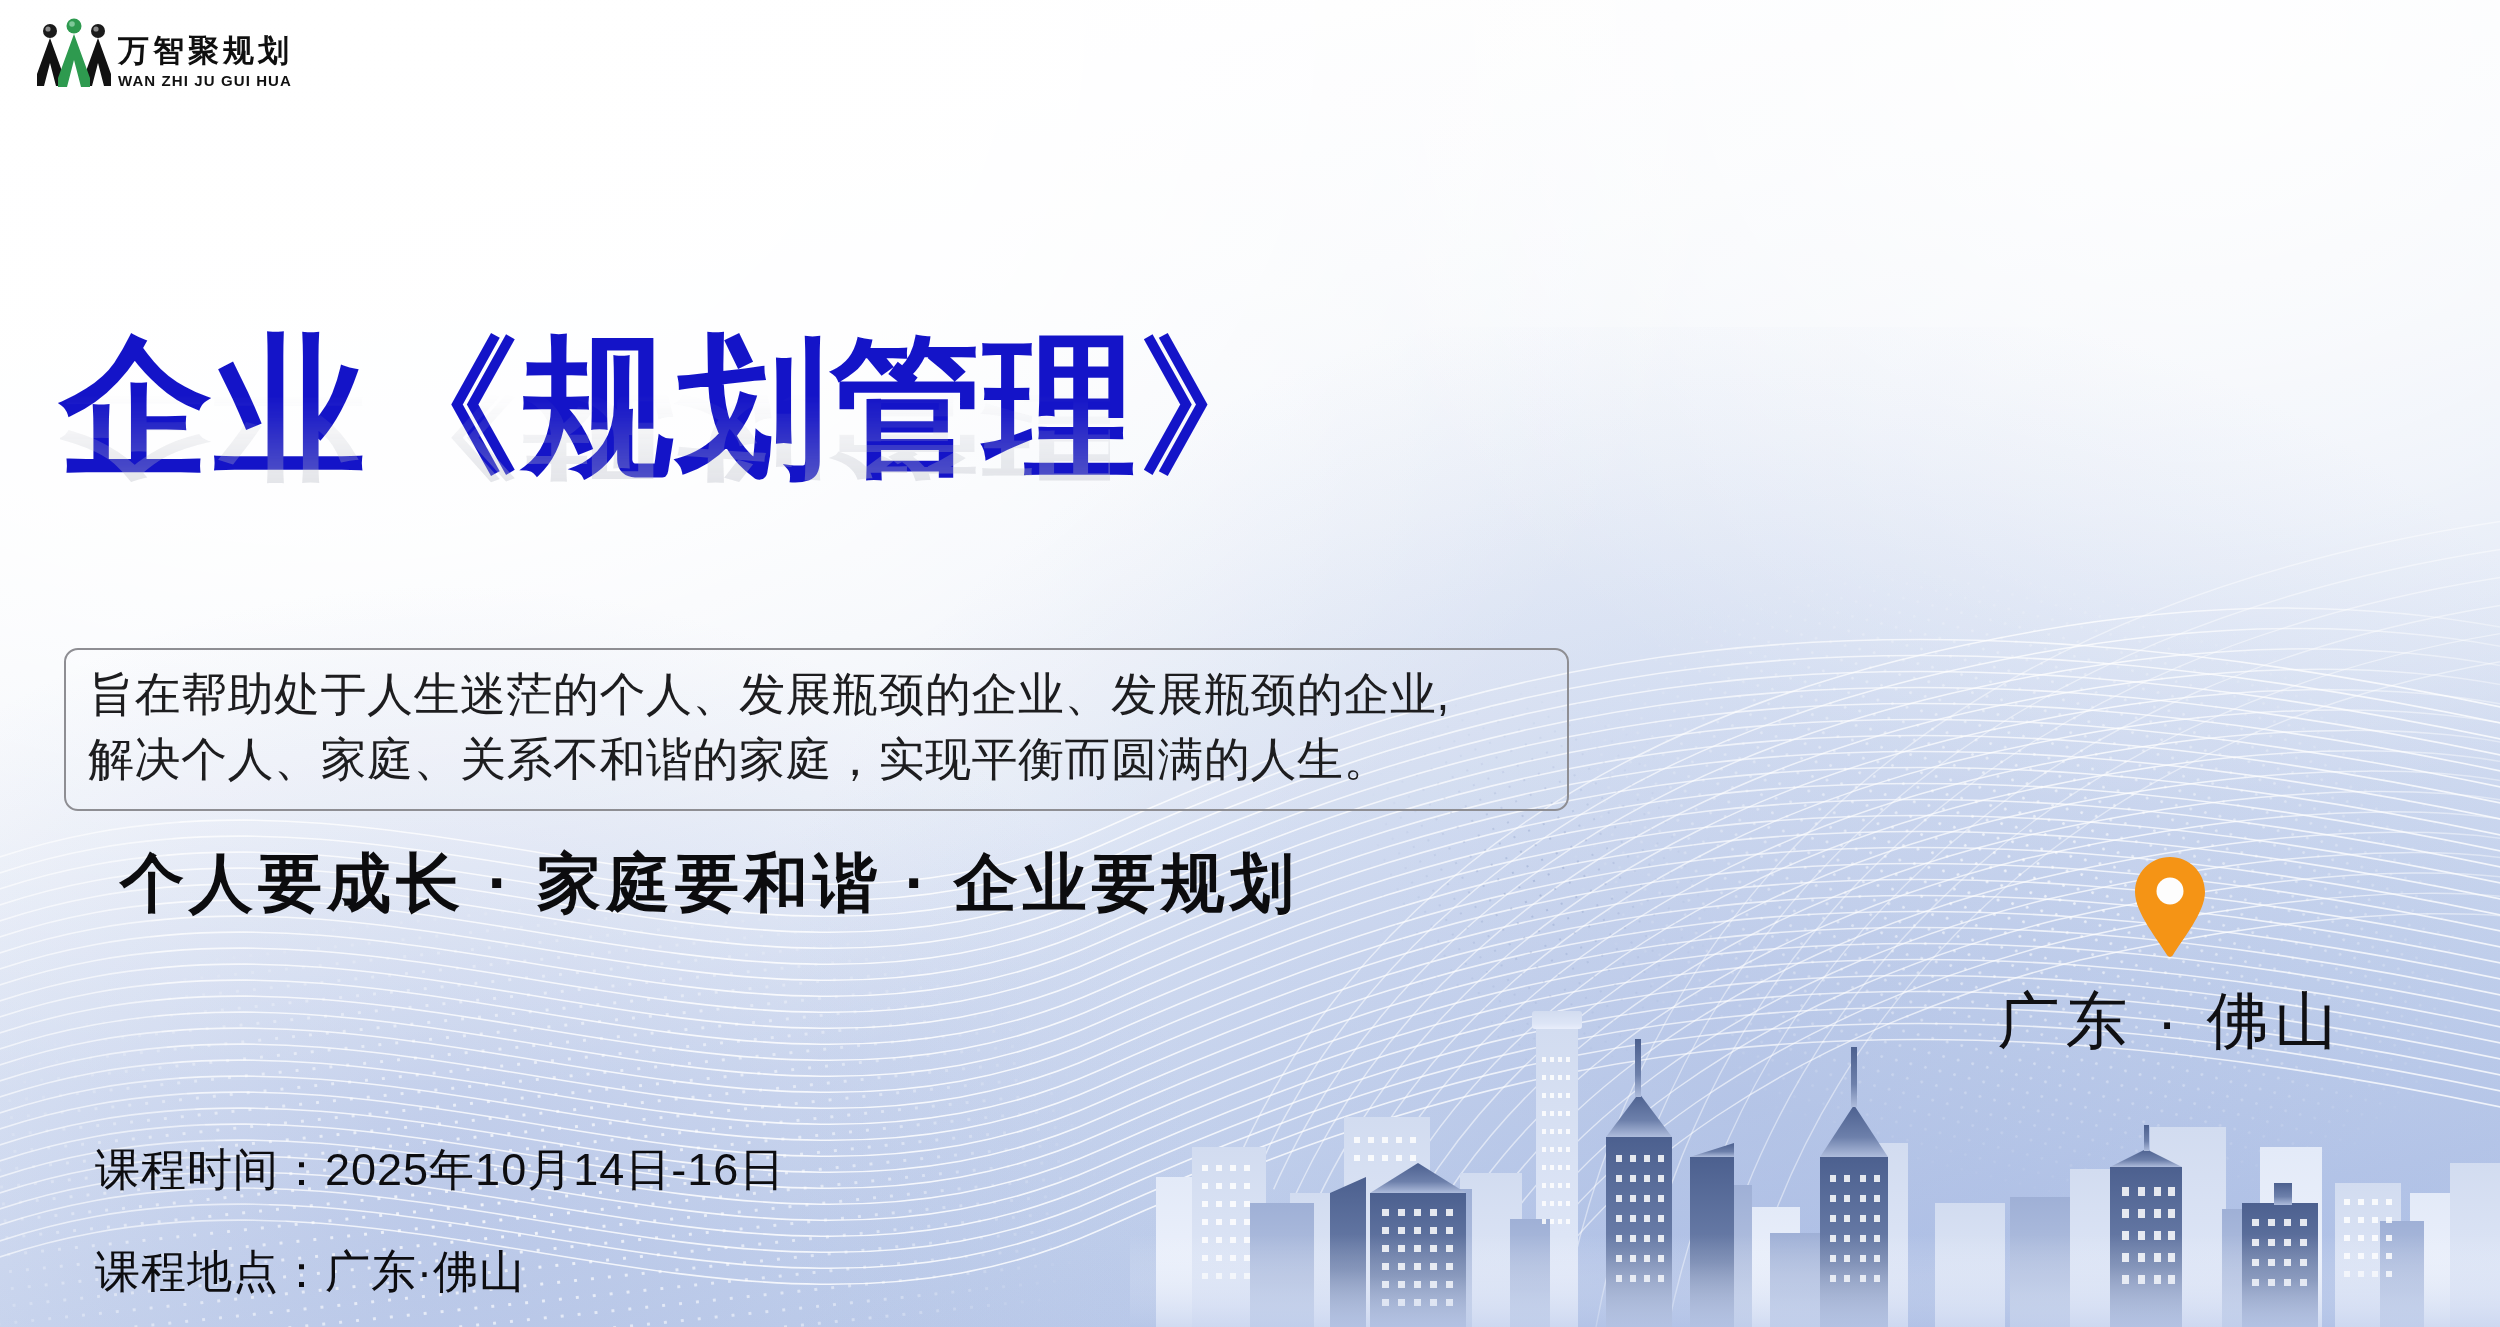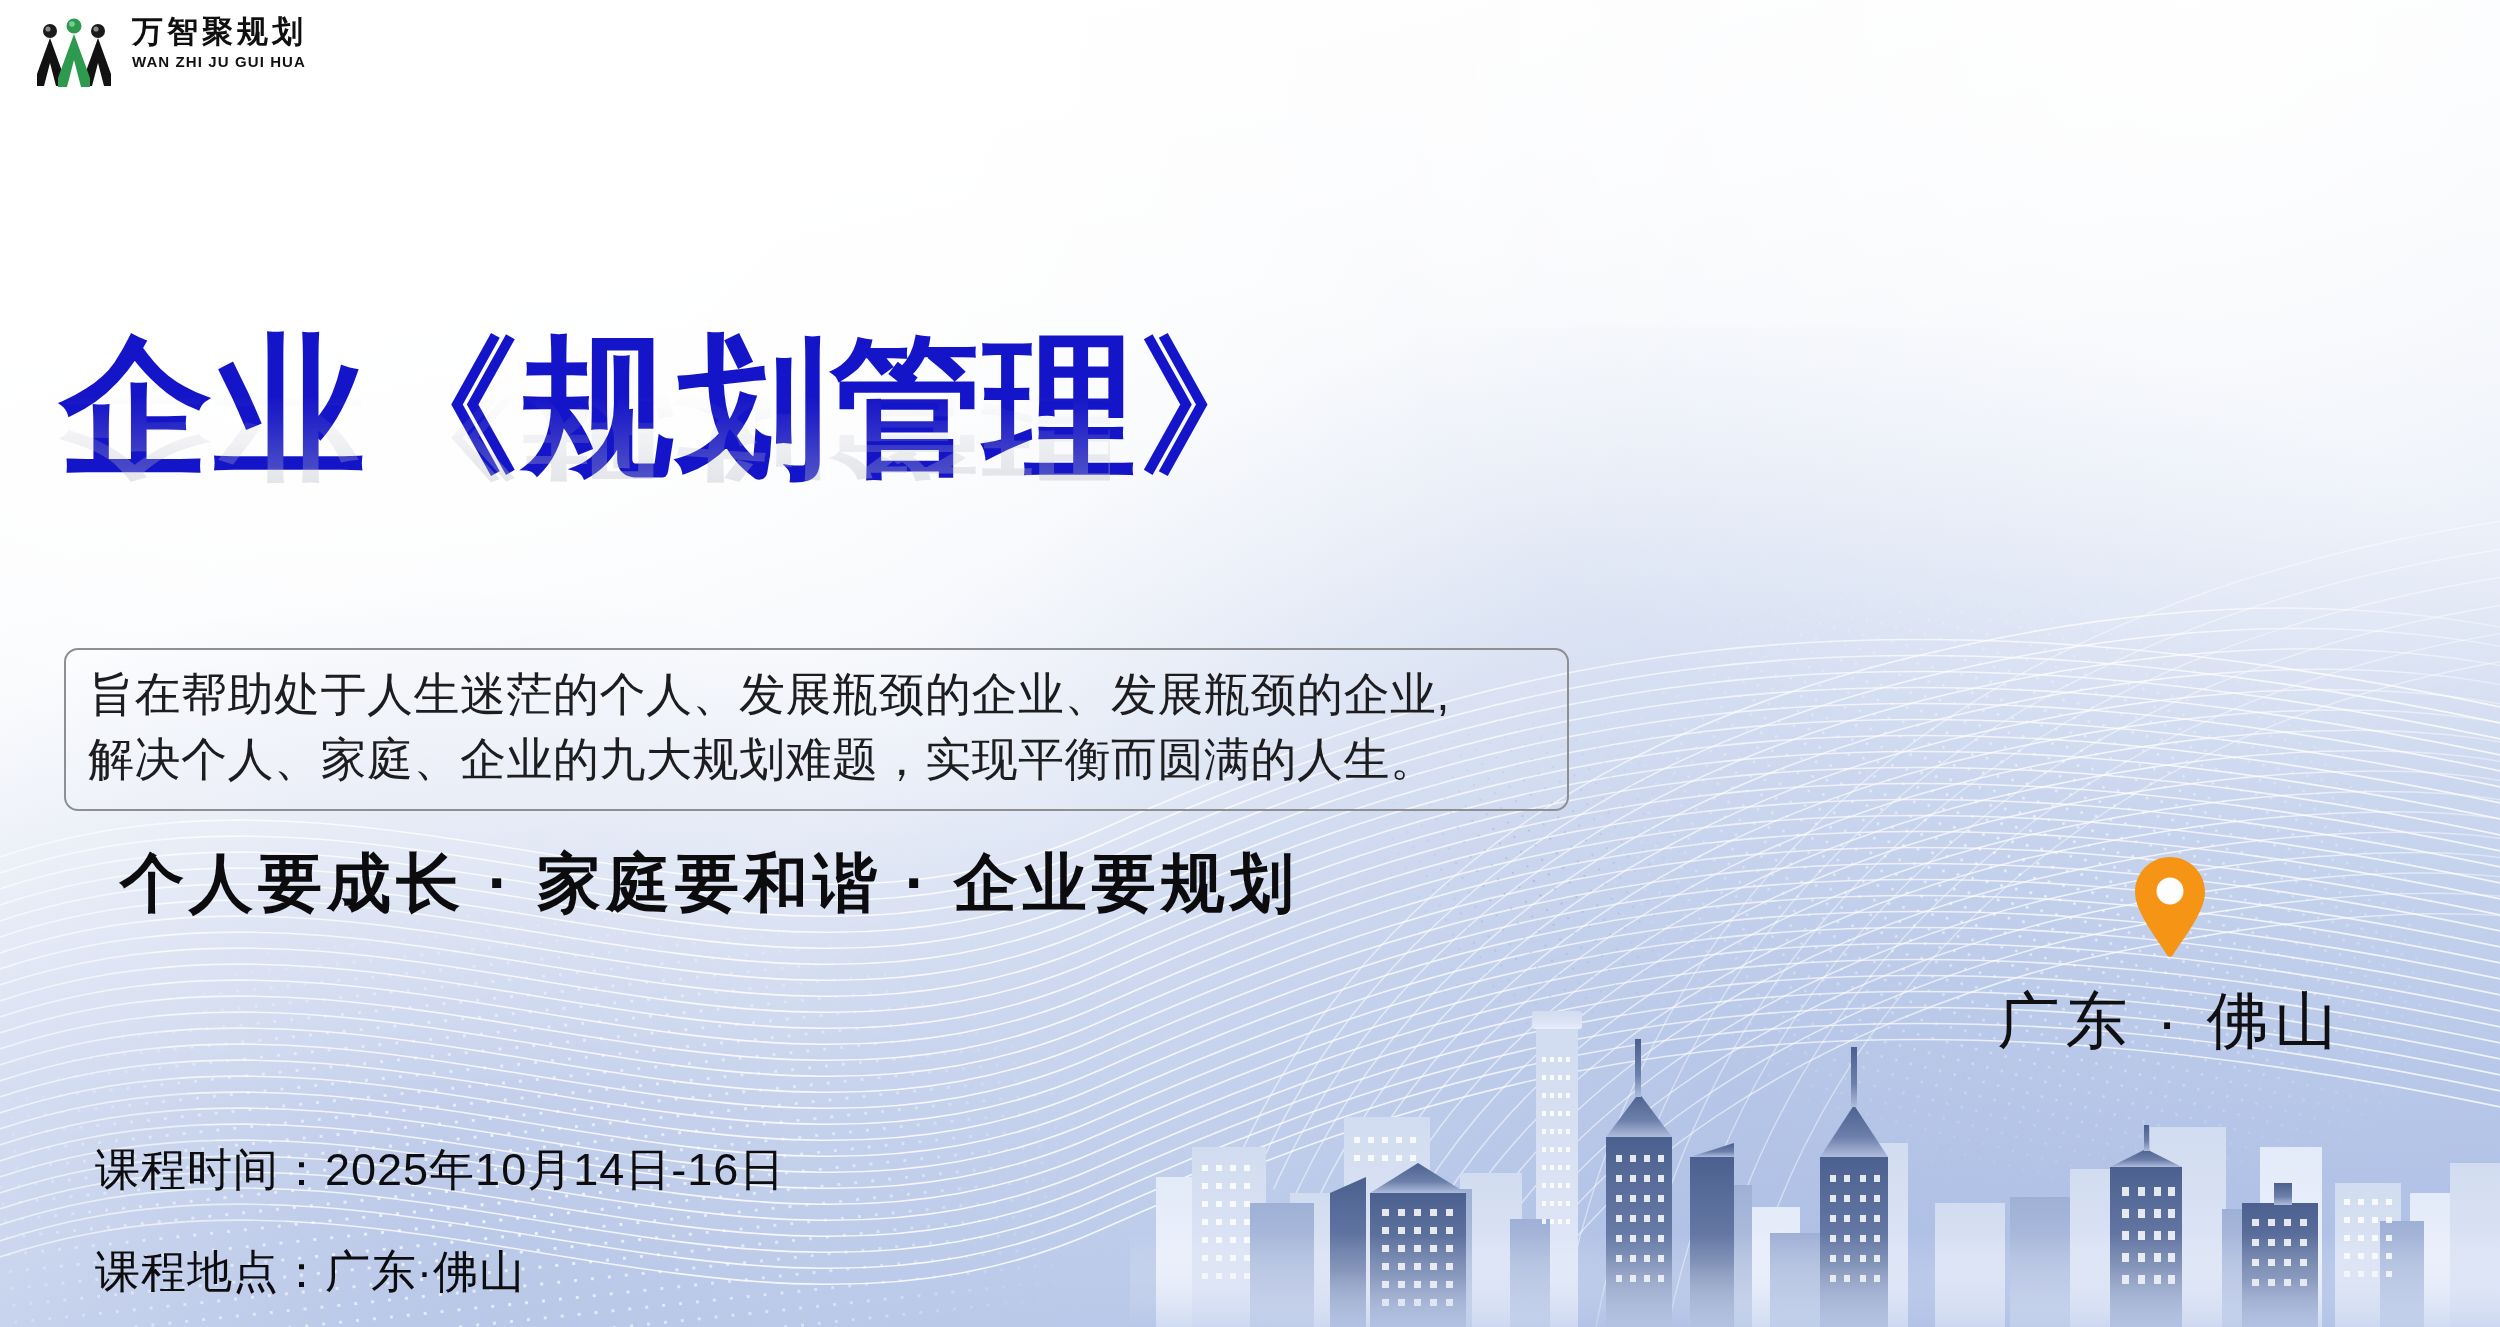--- a/index.html
+++ b/index.html
@@ -72,21 +72,21 @@
     -webkit-mask-image:radial-gradient(ellipse 210px 250px at 48% 45%, rgba(0,0,0,0.8) 0%, rgba(0,0,0,0.25) 55%, rgba(0,0,0,0) 85%);
             mask-image:radial-gradient(ellipse 210px 250px at 48% 45%, rgba(0,0,0,0.8) 0%, rgba(0,0,0,0.25) 55%, rgba(0,0,0,0) 85%);
     transform:rotate(-24deg);
   }
 
   
   .skyline{position:absolute;left:1130px;bottom:0;width:1370px;height:330px;}
   .skyline svg{display:block;width:100%;height:100%;}
 
   
-  .logo{position:absolute;left:30px;top:16px;display:flex;align-items:flex-start;gap:14px;}
+  .logo{position:absolute;left:30px;top:16px;display:flex;align-items:flex-end;}
   .logo-mark{width:88px;height:72px;}
   .logo-text{display:flex;flex-direction:column;justify-content:center;line-height:1;}
   .logo-cn{
     font-family:"Liberation Serif","DejaVu Serif",serif;
     font-size:31px;font-weight:700;letter-spacing:4px;color:#0f0f0f;
   }
   .logo-en{
     font-size:15px;font-weight:700;letter-spacing:1.1px;color:#111111;margin-top:7px;
   }
 
@@ -604,21 +604,21 @@
     </div>
   </div>
 
   <div class="title-wrap">
     <div class="title">企业《规划管理》</div>
     <div class="title-reflection">企业《规划管理》</div>
   </div>
 
   <div class="desc-box">
     <div class="desc-line">旨在帮助处于人生迷茫的个人、发展瓶颈的企业、发展瓶颈的企业,</div>
-    <div class="desc-line">解决个人、家庭、企业的九大规划难题，实现平衡而圆满的人生。</div>
+    <div class="desc-line">解决个人、家庭、关系不和谐的家庭，实现平衡而圆满的人生。</div>
   </div>
 
   <div class="tagline">个人要成长 · 家庭要和谐 · 企业要规划</div>
 
   <div class="loc-block">
     <svg class="pin" viewBox="0 0 78 104" xmlns="http://www.w3.org/2000/svg">
       <path d="M39,2 C19.6,2 4,17.6 4,37 C4,58 28,86 36,100 C37.4,102.4 40.6,102.4 42,100 C50,86 74,58 74,37 C74,17.6 58.4,2 39,2 Z" fill="#f59415"></path>
       <circle cx="39" cy="36" r="13.5" fill="#fdfdfd"></circle>
     </svg>
     <div class="loc-city">广东 · 佛山</div>

